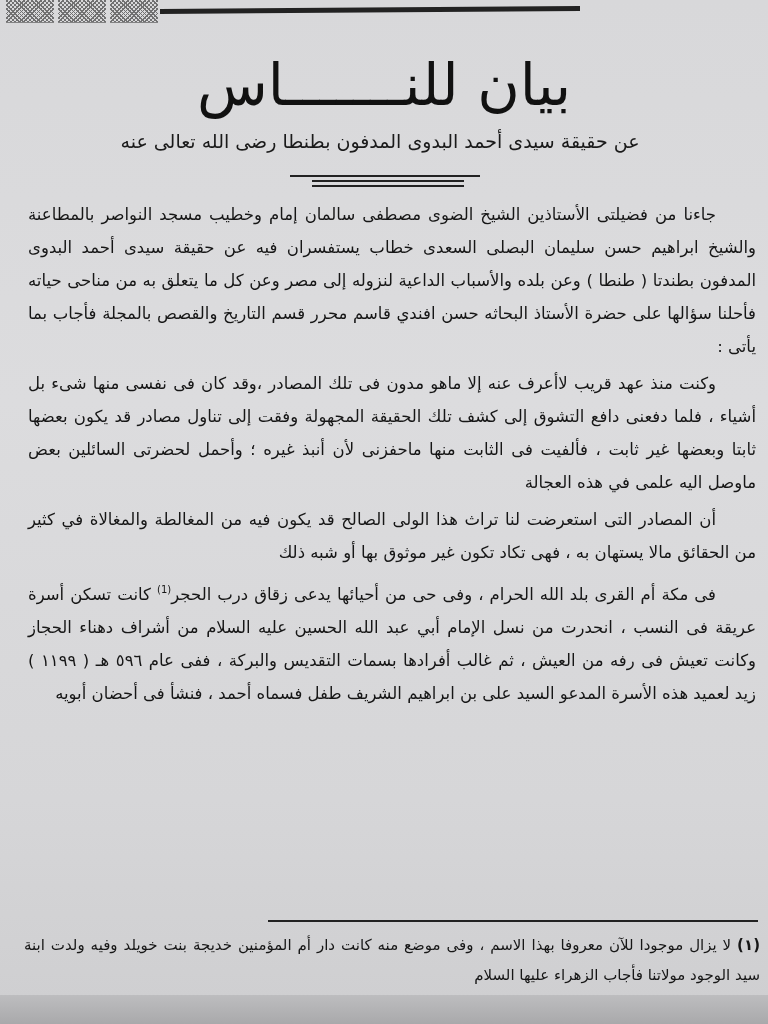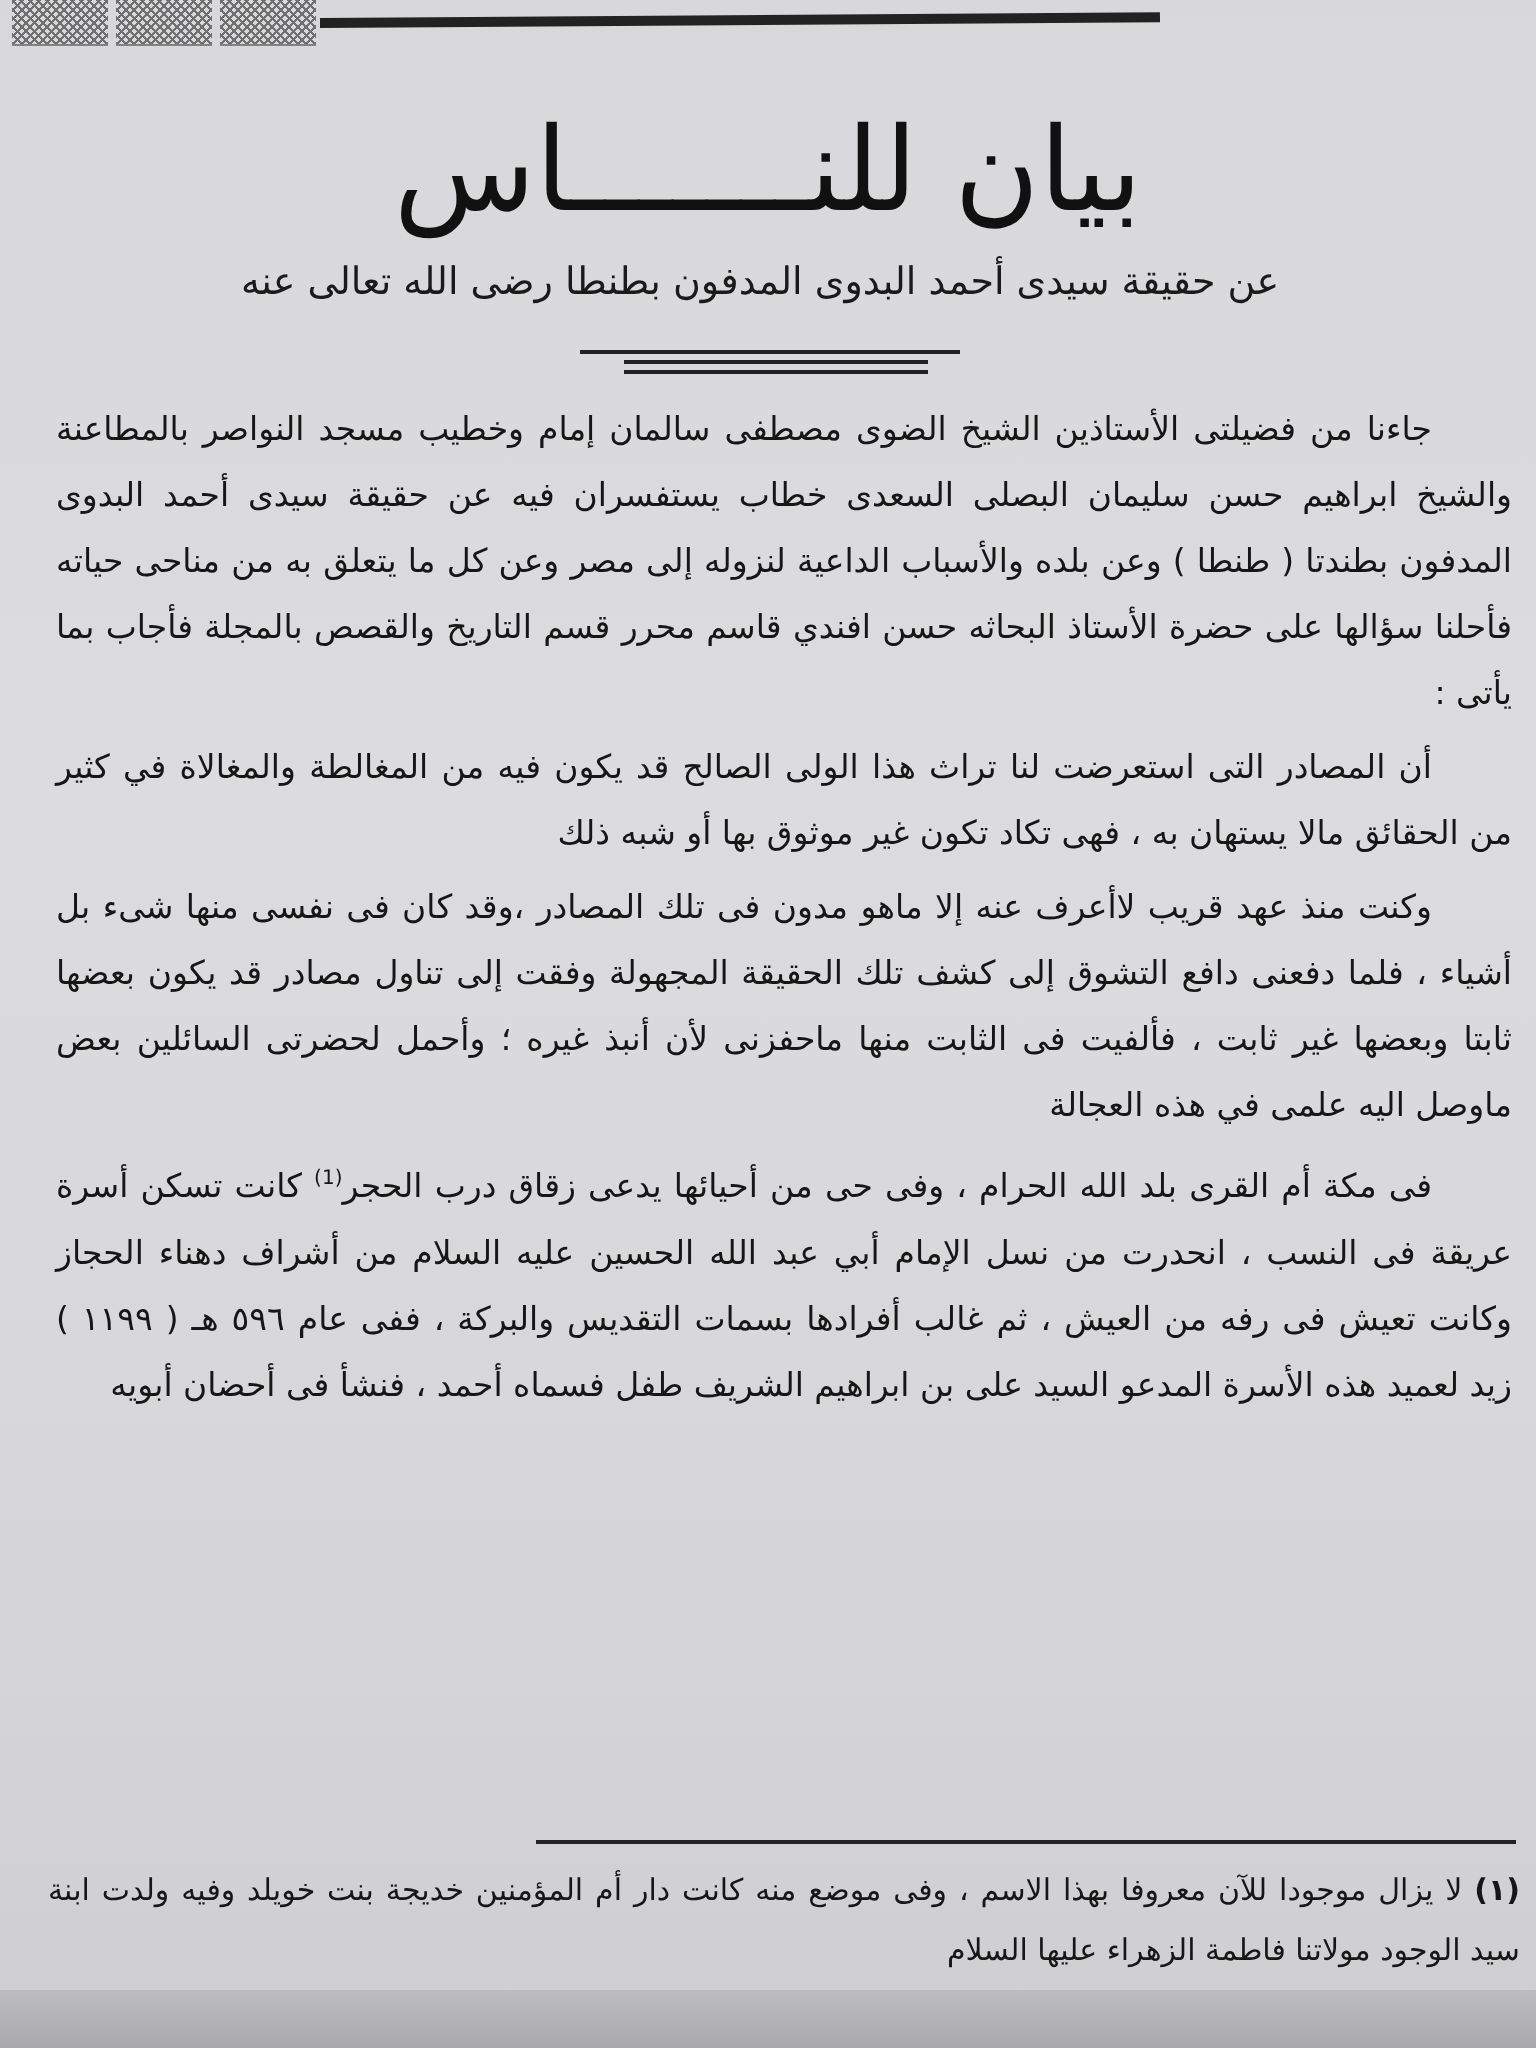--- a/index.html
+++ b/index.html
@@ -159,23 +159,23 @@
   <div class="title">بيان للنـــــــاس</div>
   <div class="subtitle">عن حقيقة سيدى أحمد البدوى المدفون بطنطا رضى الله تعالى عنه</div>
   <div class="rules">
     <div></div>
     <div></div>
     <div></div>
   </div>
 
   <div class="body-text">
     <p>جاءنا من فضيلتى الأستاذين الشيخ الضوى مصطفى سالمان إمام وخطيب مسجد النواصر بالمطاعنة والشيخ ابراهيم حسن سليمان البصلى السعدى خطاب يستفسران فيه عن حقيقة سيدى أحمد البدوى المدفون بطندتا ( طنطا ) وعن بلده والأسباب الداعية لنزوله إلى مصر وعن كل ما يتعلق به من مناحى حياته فأحلنا سؤالها على حضرة الأستاذ البحاثه حسن افندي قاسم محرر قسم التاريخ والقصص بالمجلة فأجاب بما يأتى :</p>
+    <p>وكنت منذ عهد قريب لاأعرف عنه إلا ماهو مدون فى تلك المصادر ،وقد كان فى نفسى منها شىء بل أشياء ، فلما دفعنى دافع التشوق إلى كشف تلك الحقيقة المجهولة وفقت إلى تناول مصادر قد يكون بعضها ثابتا وبعضها غير ثابت ، فألفيت فى الثابت منها ماحفزنى لأن أنبذ غيره ؛ وأحمل لحضرتى السائلين بعض ماوصل اليه علمى في هذه العجالة</p>
     <p>أن المصادر التى استعرضت لنا تراث هذا الولى الصالح قد يكون فيه من المغالطة والمغالاة في كثير من الحقائق مالا يستهان به ، فهى تكاد تكون غير موثوق بها أو شبه ذلك</p>
-    <p>وكنت منذ عهد قريب لاأعرف عنه إلا ماهو مدون فى تلك المصادر ،وقد كان فى نفسى منها شىء بل أشياء ، فلما دفعنى دافع التشوق إلى كشف تلك الحقيقة المجهولة وفقت إلى تناول مصادر قد يكون بعضها ثابتا وبعضها غير ثابت ، فألفيت فى الثابت منها ماحفزنى لأن أنبذ غيره ؛ وأحمل لحضرتى السائلين بعض ماوصل اليه علمى في هذه العجالة</p>
     <p><span>فى مكة أم القرى بلد الله الحرام ، وفى حى من أحيائها يدعى زقاق درب الحجر</span><span class="sup">(1)</span> <span>كانت تسكن أسرة عريقة فى النسب ، انحدرت من نسل الإمام أبي عبد الله الحسين عليه السلام من أشراف دهناء الحجاز وكانت تعيش فى رفه من العيش ، ثم غالب أفرادها بسمات التقديس والبركة ، ففى عام ٥٩٦ هـ ( ١١٩٩ ) زيد لعميد هذه الأسرة المدعو السيد على بن ابراهيم الشريف طفل فسماه أحمد ، فنشأ فى أحضان أبويه</span></p>
   </div>
 
   <div class="fn-rule"></div>
   <div class="footnote">
     <span class="num">(١)</span>
-    <span>لا يزال موجودا للآن معروفا بهذا الاسم ، وفى موضع منه كانت دار أم المؤمنين خديجة بنت خويلد وفيه ولدت ابنة سيد الوجود مولاتنا فاطمة الزهراء عليها السلام</span>
+    <span>لا يزال موجودا للآن معروفا بهذا الاسم ، وفى موضع منه كانت دار أم المؤمنين خديجة بنت خويلد وفيه ولدت ابنة سيد الوجود مولاتنا فأجاب الزهراء عليها السلام</span>
   </div>
 </div>
 
 </body></html>

